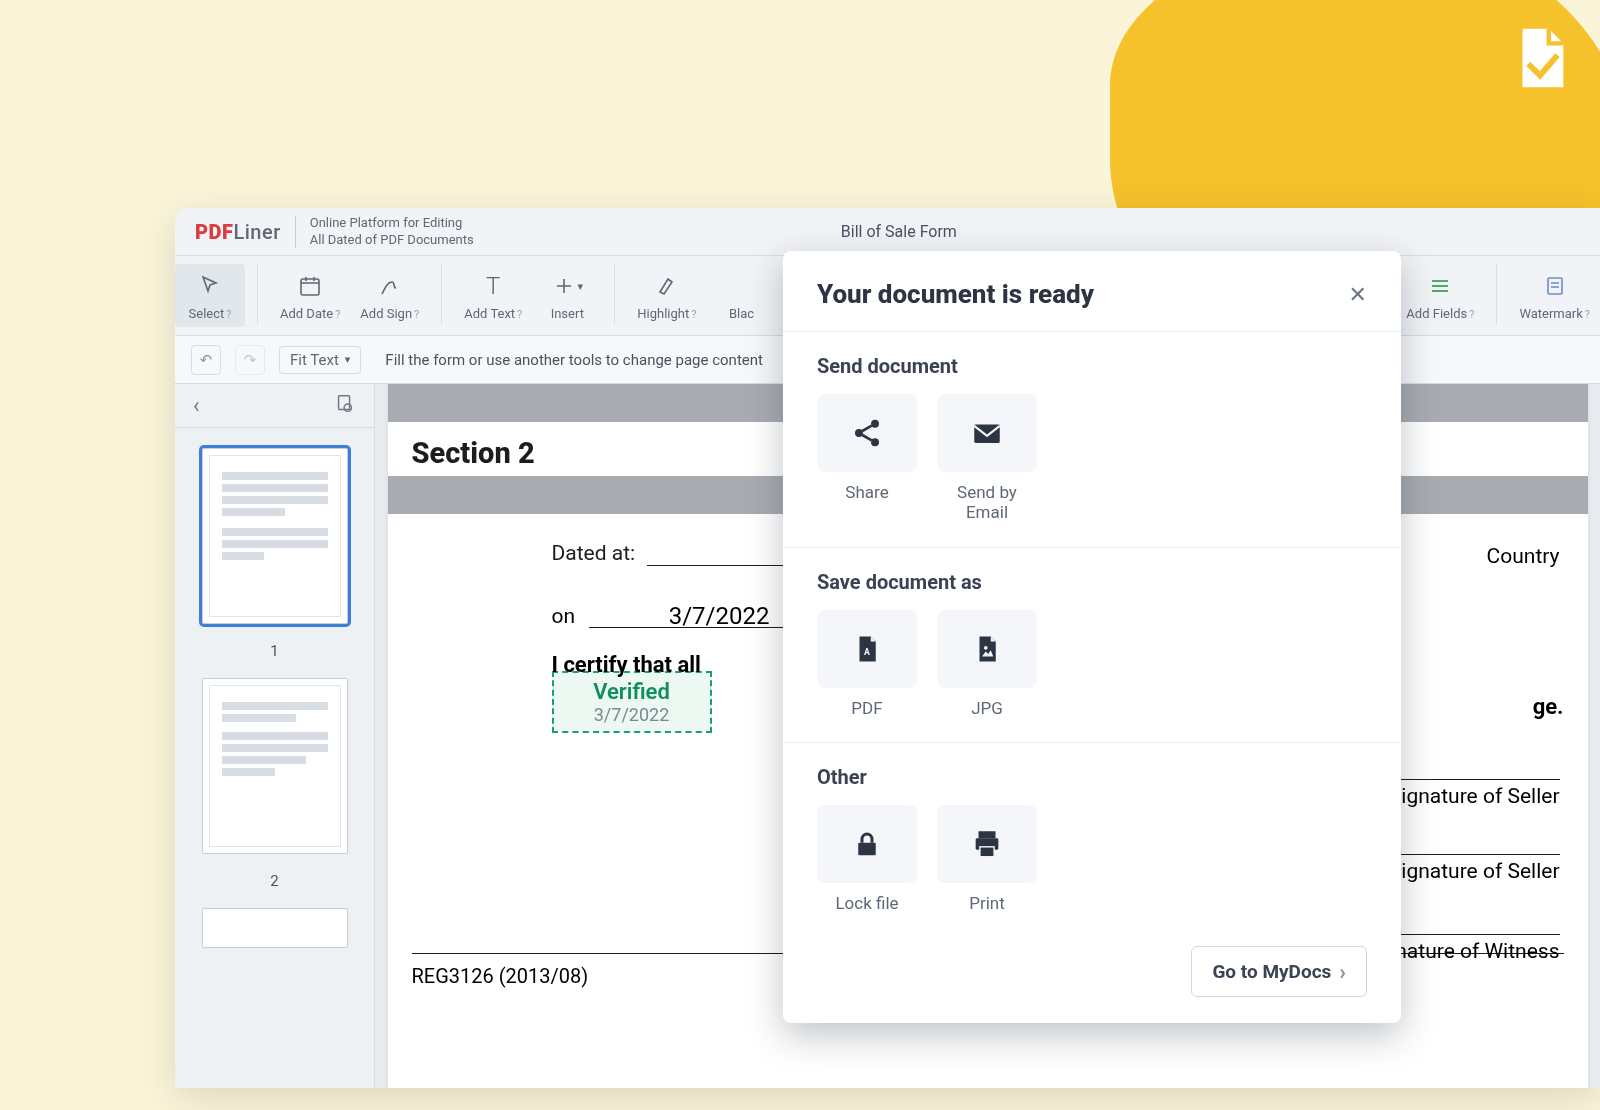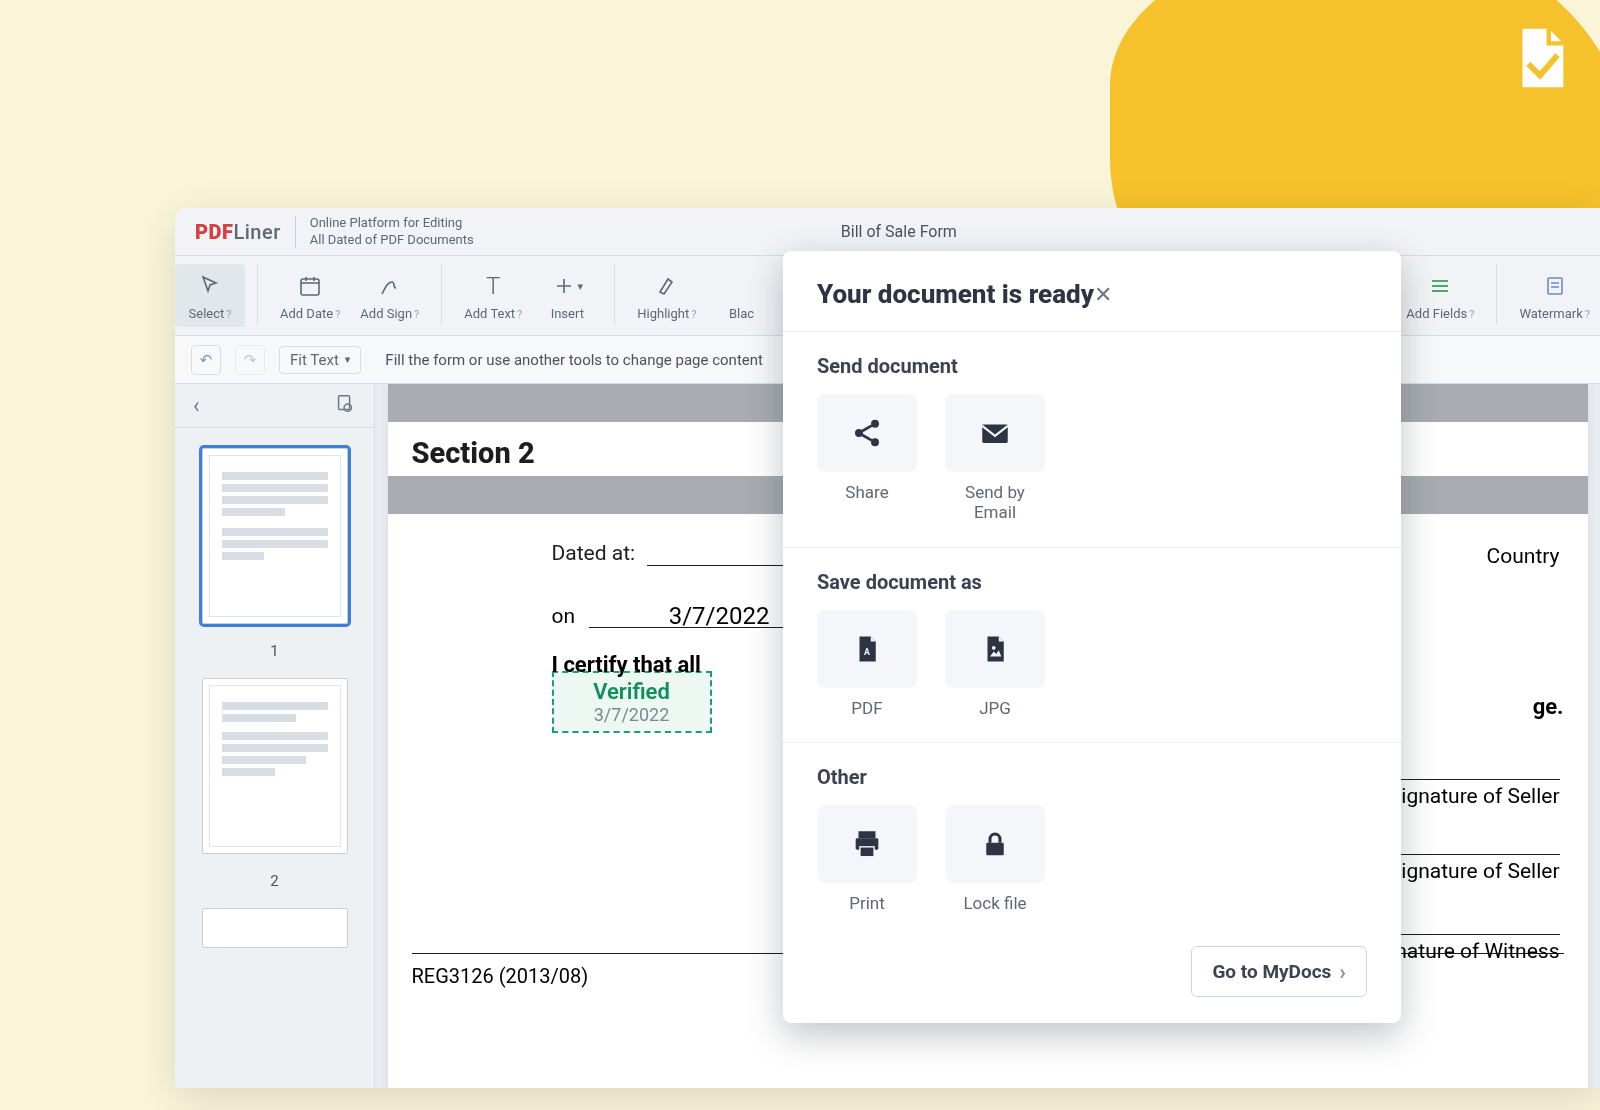--- a/index.html
+++ b/index.html
@@ -167,26 +167,26 @@
     top:43px;
     left:608px;
     width:618px;
     background:#fff;
     border-radius:8px;
     box-shadow:0 12px 36px rgba(30,38,52,.28);
     display:flex;flex-direction:column;
     z-index:50;
     padding-bottom:26px;
   }
-  .mhead{display:flex;justify-content:flex-start;align-items:center;padding:28px 34px 22px 34px;}
+  .mhead{display:flex;justify-content:space-between;align-items:center;padding:28px 34px 22px 34px;}
   .mtitle{font-size:26px;font-weight:800;color:#2d3444;}
   .xbtn{font-size:22px;color:#6e7885;cursor:pointer;}
   .msec{border-top:1px solid #edf0f3;padding:22px 34px 24px 34px;}
   .msec-h{font-size:20px;font-weight:700;color:#3b4353;margin-bottom:16px;}
-  .tiles{display:flex;gap:28px;}
+  .tiles{display:flex;gap:20px;}
   .tile{display:flex;flex-direction:column;align-items:center;gap:10px;cursor:pointer;}
   .tile-ic{
     width:100px;height:78px;background:#f4f6f9;border-radius:8px;
     display:flex;align-items:center;justify-content:center;font-size:32px;color:#2d3444;
   }
   .tile-l{font-size:17px;color:#5f6877;text-align:center;line-height:1.2;white-space:pre-line;}
   .mfoot{display:flex;justify-content:flex-end;padding:8px 34px 0 34px;}
   .gobtn{
     border:1px solid #d0d6de;border-radius:6px;padding:12px 20px;
     display:flex;align-items:center;gap:8px;font-size:19px;font-weight:700;color:#3b4353;cursor:pointer;text-align:center;
@@ -449,37 +449,37 @@
           <div class="tile-l">JPG</div>
         </div>
       </div>
     </div>
 
     <div class="msec">
       <div class="msec-h">Other</div>
       <div class="tiles">
         <div class="tile">
           <div class="tile-ic">
+              <svg width="30" height="34" viewBox="0 0 24 24" fill="#2d3444">
+                <rect x="5" y="11" width="14" height="10" rx="1"></rect>
+                <path d="M8 11V8a4 4 0 018 0v3" fill="none" stroke="#2d3444" stroke-width="2.4"></path>
+              </svg>
+            </div>
+          <div class="tile-l">Lock file</div>
+        </div>
+        <div class="tile">
+          <div class="tile-ic">
               <svg width="34" height="34" viewBox="0 0 24 24" fill="#2d3444">
                 <rect x="6" y="3" width="12" height="5"></rect>
                 <rect x="4" y="8" width="16" height="8" rx="1"></rect>
                 <rect x="7" y="14" width="10" height="7" fill="#2d3444" stroke="#f4f6f9"></rect>
               </svg>
             </div>
           <div class="tile-l">Print</div>
         </div>
-        <div class="tile">
-          <div class="tile-ic">
-              <svg width="30" height="34" viewBox="0 0 24 24" fill="#2d3444">
-                <rect x="5" y="11" width="14" height="10" rx="1"></rect>
-                <path d="M8 11V8a4 4 0 018 0v3" fill="none" stroke="#2d3444" stroke-width="2.4"></path>
-              </svg>
-            </div>
-          <div class="tile-l">Lock file</div>
-        </div>
       </div>
     </div>
 
     <div class="mfoot">
       <div class="gobtn">
         <span>Go to MyDocs</span>
           <span class="chev"></span>
       </div>
     </div>
   </div>

